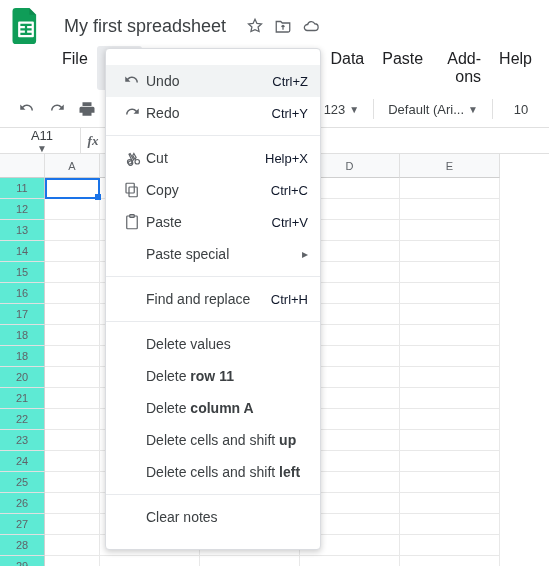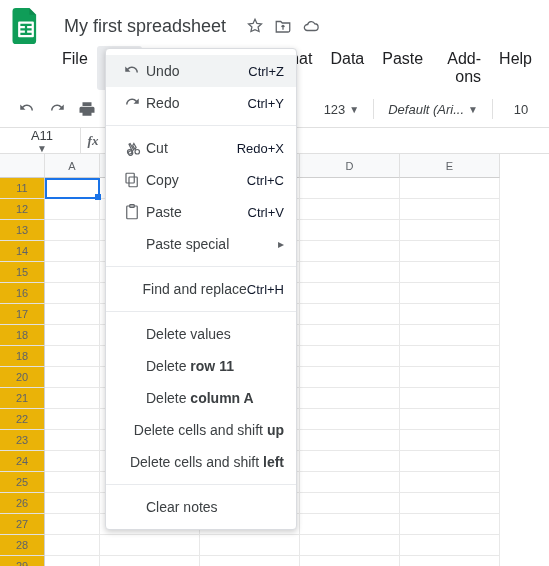--- a/index.html
+++ b/index.html
@@ -44,21 +44,21 @@
     width:26px; height:26px; display:flex; align-items:center; justify-content:center;
     color:#5f6368; cursor:pointer; border-radius:2px;
   }
   .tb-btn svg { width:18px; height:18px; fill:#5f6368; }
   .tb-sep { width:1px; height:20px; background:#e0e0e0; margin:0 4px; }
   .tb-seg {
     display:flex; align-items:center; gap:4px; padding:0 6px; color:#3c4043; font-size:13px;
     cursor:pointer; height:26px;
   }
   .tb-dd { font-size:10px; color:#5f6368; }
-  .tb-font { max-width:78px; overflow:hidden; white-space:nowrap; text-overflow:ellipsis;font-style:italic; }
+  .tb-font { max-width:78px; overflow:hidden; white-space:nowrap; text-overflow:ellipsis; }
   .tb-fontsize { width:28px; text-align:center; }
 
   
   .fx-row {
     display:flex; align-items:center; height:26px; border-bottom:1px solid #e0e0e0;
   }
   .name-box {
     width:80px; display:flex; align-items:center; justify-content:space-between;
     padding:0 6px 0 10px; font-size:13px; color:#3c4043;flex-direction:column;
   }
@@ -75,44 +75,44 @@
   .col-headers { display:flex; }
   .col-h {
     height:24px; background:#f8f9fa; border-right:1px solid #e0e0e0; border-bottom:1px solid #cfcfcf;
     display:flex; align-items:center; justify-content:center; font-size:11px; color:#5f6368;
   }
   .col-A{width:55px;} .col-B{width:100px;} .col-C{width:100px;} .col-D{width:100px;} .col-E{width:100px;}
 
   .grid-body { display:flex; }
   .row-headers { width:45px; }
   .row-h {
-    height:21px; background:#eab308; border-right:1px solid #cfcfcf; border-bottom:1px solid #e0e0e0;
+    height:21px; background:#5eead4; border-right:1px solid #cfcfcf; border-bottom:1px solid #e0e0e0;
     display:flex; align-items:center; justify-content:center; font-size:11px; color:#5f6368;
   }
   .cells { position:relative; }
   .row { display:flex; }
   .cell {
     height:21px; border-right:1px solid #e8e8e8; border-bottom:1px solid #e8e8e8; background:#fff;
   }
   .cell.cA{width:55px;} .cell.cB{width:100px;} .cell.cC{width:100px;} .cell.cD{width:100px;} .cell.cE{width:100px;}
 
   .active-cell {
     position:absolute; top:0; left:0; width:55px; height:21px;
     border:2px solid #1a73e8; box-sizing:border-box; pointer-events:none;
   }
   .active-handle{
     position:absolute; width:6px; height:6px; background:#1a73e8; bottom:-3px; right:-3px;
   }
 
   
   .dropdown {
-    position:absolute; top:48px; left:105px; width:192px;
+    position:absolute; top:48px; left:105px; width:216px;
     background:#fff; border:1px solid #dadce0; border-radius:4px;
     box-shadow: 0 2px 6px rgba(0,0,0,.2);
-    padding:6px 0; z-index:10;
+    padding:16px 0; z-index:10;
   }
   .dd-item {
     display:flex; align-items:center; height:32px; padding:0 12px 0 12px;
     cursor:pointer; color:#3c4043; font-size:14px; position:relative;
   }
   .dd-item:hover, .dd-item.hover { background:#f1f3f4; }
   .dd-icon {
     width:28px; display:flex; align-items:center; justify-content:center; color:#5f6368;
   }
   .dd-icon svg{ width:18px; height:18px; fill:#5f6368; }
@@ -413,21 +413,21 @@
     <span class="dd-short">Ctrl+Y</span>
   </div>
   <div class="dd-sep"></div>
   <div class="dd-item">
     <span class="dd-icon">
         <svg viewBox="0 0 24 24">
           <path d="M9.5 6L14 14l-1.7 3a3 3 0 1 1-1.8-1l1-1.8L8 7zm5 0l3 5.2-1.5 2.6-3-5.2zM6 17a3 3 0 1 1 3 3 3 3 0 0 1-3-3zm10 0a3 3 0 1 1 3 3 3 3 0 0 1-3-3z" fill="none" stroke="#5f6368" stroke-width="1.6"></path>
         </svg>
       </span>
     <span class="dd-label">Cut</span>
-    <span class="dd-short">Redo+X</span>
+    <span class="dd-short">Help+X</span>
   </div>
   <div class="dd-item">
     <span class="dd-icon">
         <svg viewBox="0 0 24 24">
           <rect x="8" y="8" width="11" height="13" rx="1" fill="none" stroke="#5f6368" stroke-width="1.6"></rect>
           <rect x="4" y="3" width="11" height="13" rx="1" fill="none" stroke="#5f6368" stroke-width="1.6"></rect>
         </svg>
       </span>
     <span class="dd-label">Copy</span>
     <span class="dd-short">Ctrl+C</span>

